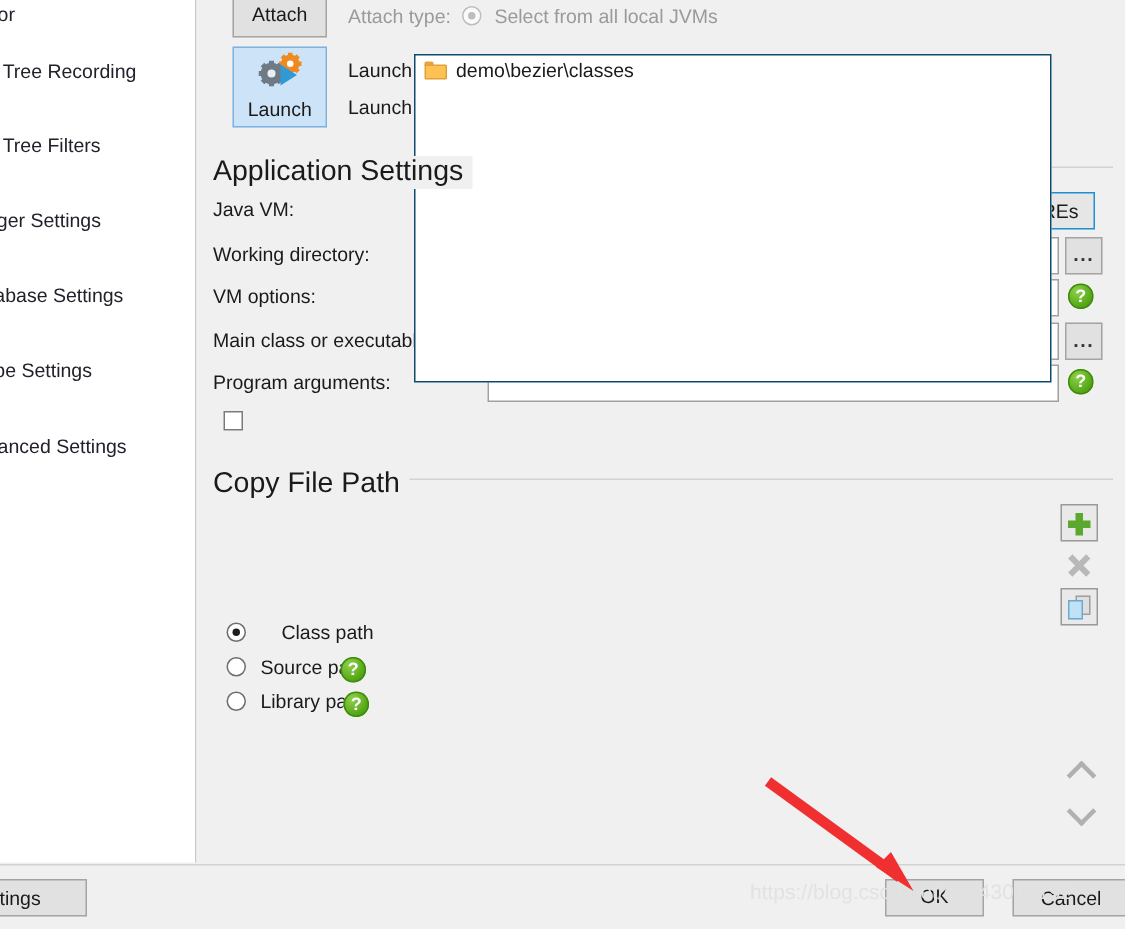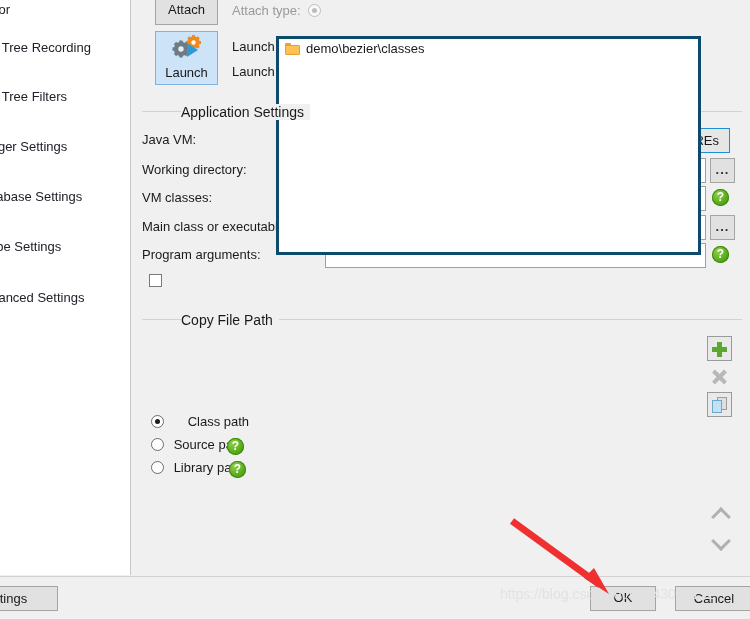--- a/index.html
+++ b/index.html
@@ -49,21 +49,21 @@
     content:"";position:absolute;left:3px;top:3px;width:5px;height:5px;
     border-radius:50%;background:#1c1c1c;
   }
   .radio.dis{border-color:#bdbdbd;background:#fafafa;}
   .radio.dis.on::after{background:#bdbdbd;}
   .chk{
     display:inline-block;width:13px;height:13px;border:1px solid #7a7a7a;
     background:#fff;box-sizing:border-box;vertical-align:-2px;
   }
   
-  .group-title{position:absolute;font-size:14px;background:#f0f0f0;padding-right:6px;z-index:2;margin-left:39px;}
+  .group-title{position:absolute;font-size:19px;background:#f0f0f0;padding-right:6px;z-index:2;}
   .group-line{position:absolute;height:1px;background:#d2d2d2;}
   
   .tf{
     position:absolute;box-sizing:border-box;background:#fff;
     border:1px solid #a0a0a0;font-size:13px;color:#1a1a1a;
     padding:2px 5px;line-height:19px;white-space:nowrap;overflow:hidden;
   }
   .combo{
     position:absolute;box-sizing:border-box;background:#e6e6e6;
     border:1px solid #a0a0a0;font-size:13px;padding:2px 22px 2px 5px;
@@ -89,21 +89,21 @@
     box-shadow:0 0 0 1px #3f8a0e inset;
   }
   .help::after{
     content:"?";position:absolute;left:0;right:0;top:0;
     font-size:12px;font-weight:bold;color:#fff;text-align:center;
     line-height:17px;font-family:"Liberation Sans",sans-serif;
   }
   
   #file-list{
     position:absolute;left:145px;top:36px;width:425px;height:219px;
-    background:#fff;border:3px solid #0c4a6e;box-sizing:border-box;
+    background:#fff;border:1px solid #0c4a6e;box-sizing:border-box;
     overflow:hidden;
   }
   .list-row{position:relative;height:21px;padding:2px 0 0 6px;font-size:13px;white-space:nowrap;}
   .folder{
     display:inline-block;width:15px;height:12px;position:relative;
     vertical-align:-2px;margin-right:6px;
   }
   .folder::before{
     content:"";position:absolute;left:0;top:0;width:6px;height:3px;
     background:#e8a33d;border-radius:1px 1px 0 0;
@@ -188,20 +188,21 @@
       </g>
       <circle cx="11" cy="14" r="2.7" fill="#e9eef2"></circle>
       <path d="M17 8 L28 15 L17 22 Z" fill="#2f9ad6"></path>
     </svg>
     <span class="lbl">Launch</span>
   </div>
 
   <div class="row-lbl disabled-txt" style="left:101px;top:3px">Attach type:</div>
   <div class="row-lbl" style="left:177px;top:3px">
     <span class="radio dis on"></span>
+    <span class="disabled-txt" style="margin-left:5px">Select from all local JVMs</span>
   </div>
 
   <div class="row-lbl" style="left:101px;top:39px">Launch a new JVM and profile it</div>
   <div class="row-lbl" style="left:101px;top:64px">Launch type:</div>
   <div class="row-lbl" style="left:184px;top:64px">
     <span class="radio on"></span>
     <span style="margin-left:5px">Application</span>
   </div>
   <div class="row-lbl" style="left:271px;top:64px">
     <span class="radio"></span>
@@ -216,21 +217,21 @@
     <span>Oracle 1.8.0_65</span>
     <span class="dim" style="margin-left:4px">[C:\Program Files\java\jdk...</span>
     <span class="arrow"></span>
   </div>
   <div class="btn accent" style="left:486px;top:128px;width:113px;height:25px;line-height:23px">Configure JREs</div>
 
   <div class="row-lbl" style="left:11px;top:162px">Working directory:</div>
   <div class="tf" style="left:194px;top:158px;width:381px;height:25px">[startup directory]</div>
   <div class="btn" style="left:579px;top:158px;width:25px;height:25px;line-height:21px"><span class="dots">...</span></div>
 
-  <div class="row-lbl" style="left:11px;top:190px">VM classes:</div>
+  <div class="row-lbl" style="left:11px;top:190px">VM options:</div>
   <div class="tf" style="left:194px;top:186px;width:381px;height:25px"></div>
   <div class="help" style="left:581px;top:189px"></div>
 
   <div class="row-lbl" style="left:11px;top:219px">Main class or executable JAR:</div>
   <div class="tf" style="left:194px;top:215px;width:381px;height:25px">bezier.BezierAnim</div>
   <div class="btn" style="left:579px;top:215px;width:25px;height:25px;line-height:21px"><span class="dots">...</span></div>
 
   <div class="row-lbl" style="left:11px;top:247px">Program arguments:</div>
   <div class="tf" style="left:194px;top:243px;width:381px;height:25px"></div>
   <div class="help" style="left:581px;top:246px"></div>

